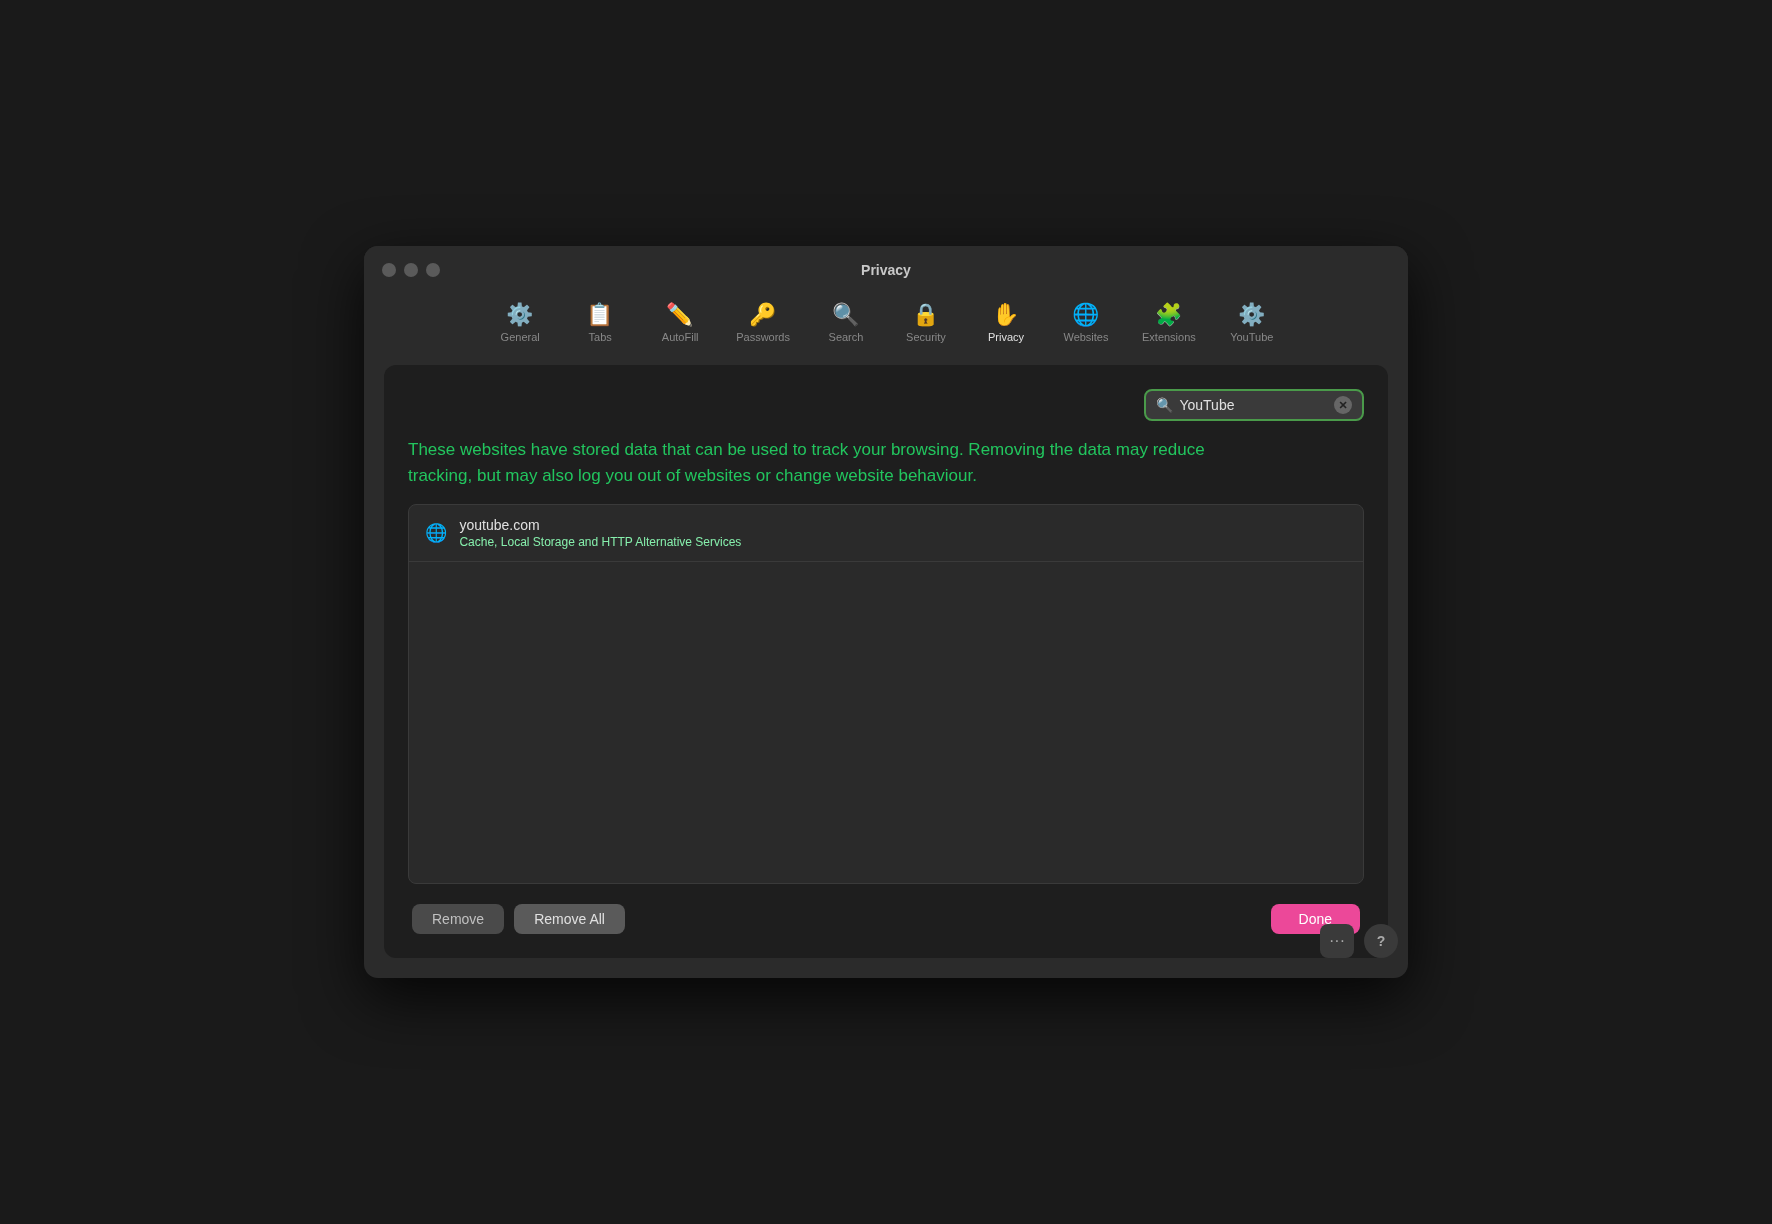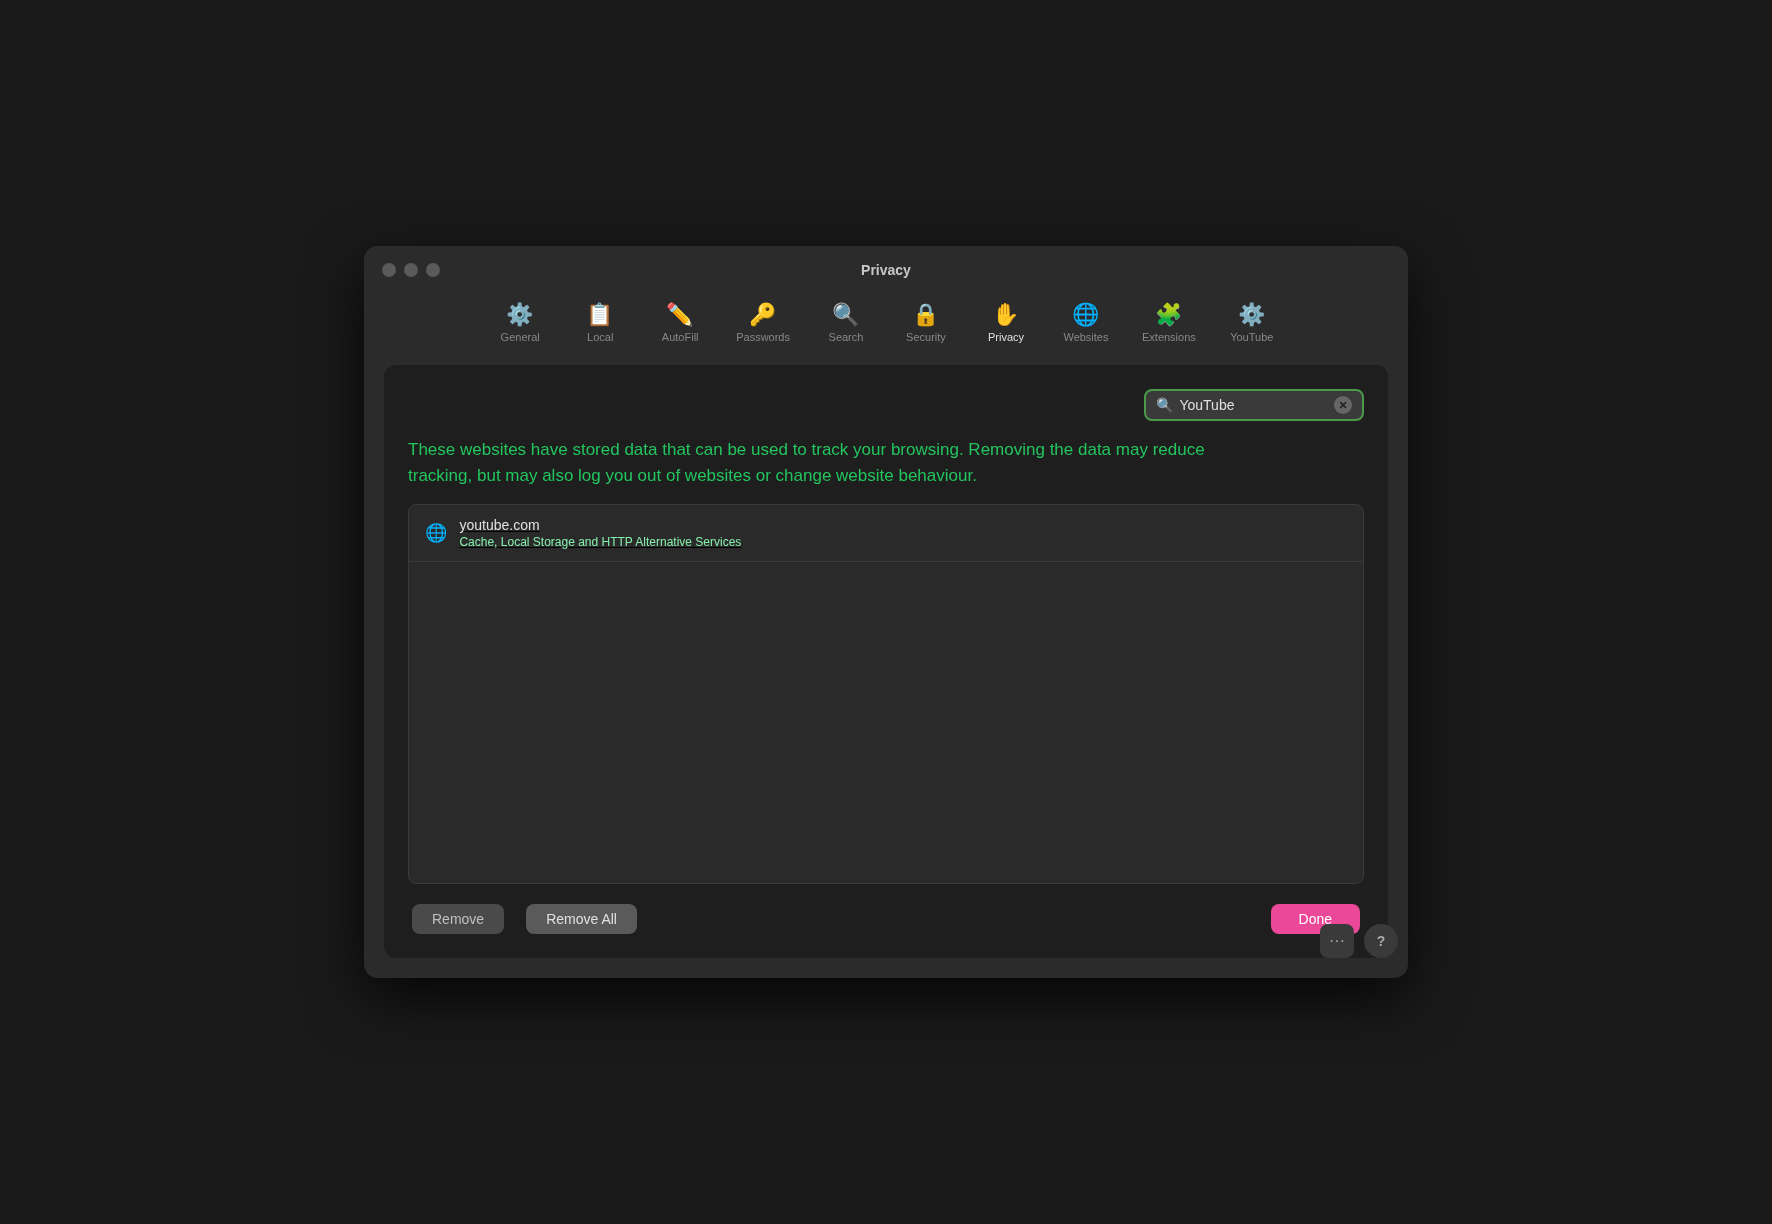--- a/index.html
+++ b/index.html
@@ -181,21 +181,20 @@
     .globe-icon {
       color: #888;
       font-size: 18px;
       flex-shrink: 0;
     }
 
     .website-info {
       display: flex;
       flex-direction: column;
       gap: 2px;
-      text-decoration: underline;
     }
 
     .website-name {
       color: #e0e0e0;
       font-size: 14px;
       font-weight: 500;
     }
 
     .website-detail {
       color: #86efac;
@@ -204,21 +203,21 @@
 
     .bottom-bar {
       display: flex;
       justify-content: space-between;
       align-items: center;
       padding: 0 4px;
     }
 
     .left-buttons {
       display: flex;
-      gap: 22px;
+      gap: 10px;
     }
 
     .btn {
       padding: 7px 20px;
       border-radius: 8px;
       font-size: 14px;
       font-weight: 500;
       cursor: pointer;
       border: none;
       outline: none;
@@ -287,21 +286,21 @@
     <span class="window-title">Privacy</span>
   </div>
 
   <div class="toolbar">
     <div class="toolbar-item">
       <span class="toolbar-icon">⚙️</span>
       <span class="toolbar-label">General</span>
     </div>
     <div class="toolbar-item">
       <span class="toolbar-icon">📋</span>
-      <span class="toolbar-label">Local</span>
+      <span class="toolbar-label">Tabs</span>
     </div>
     <div class="toolbar-item">
       <span class="toolbar-icon">✏️</span>
       <span class="toolbar-label">AutoFill</span>
     </div>
     <div class="toolbar-item">
       <span class="toolbar-icon">🔑</span>
       <span class="toolbar-label">Passwords</span>
     </div>
     <div class="toolbar-item">

